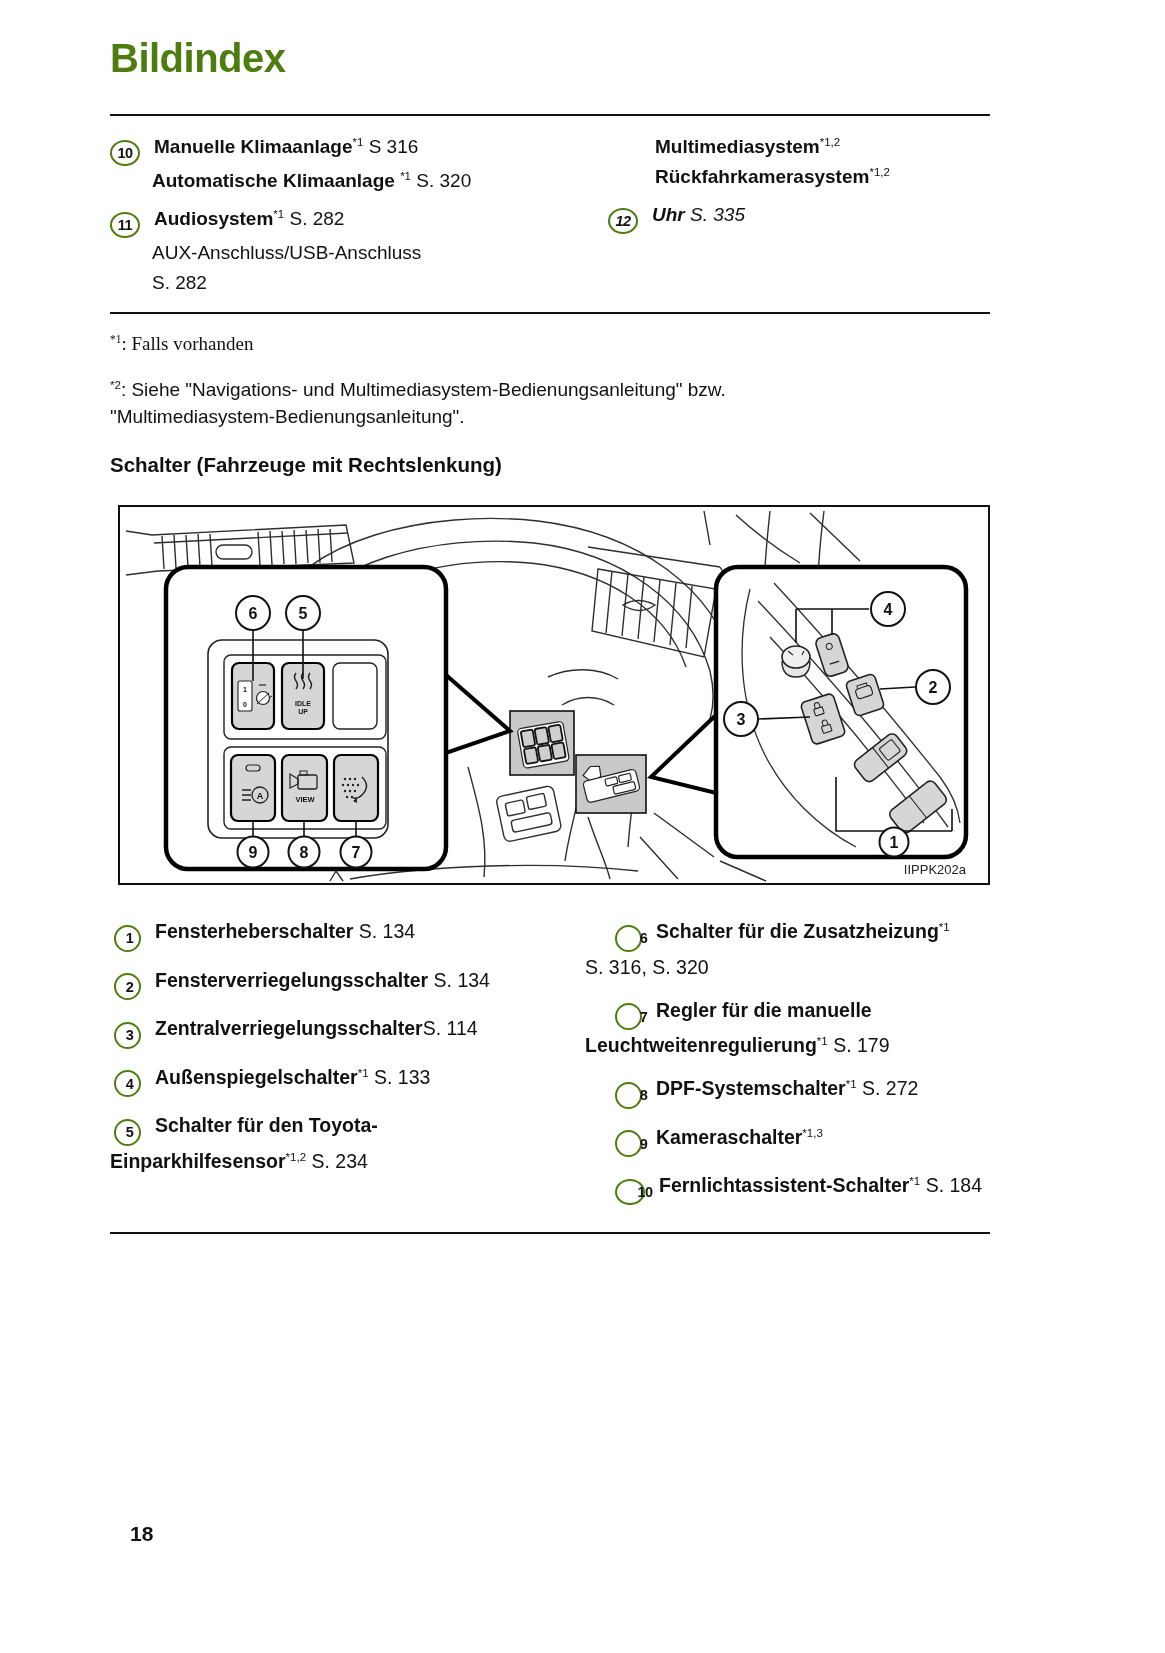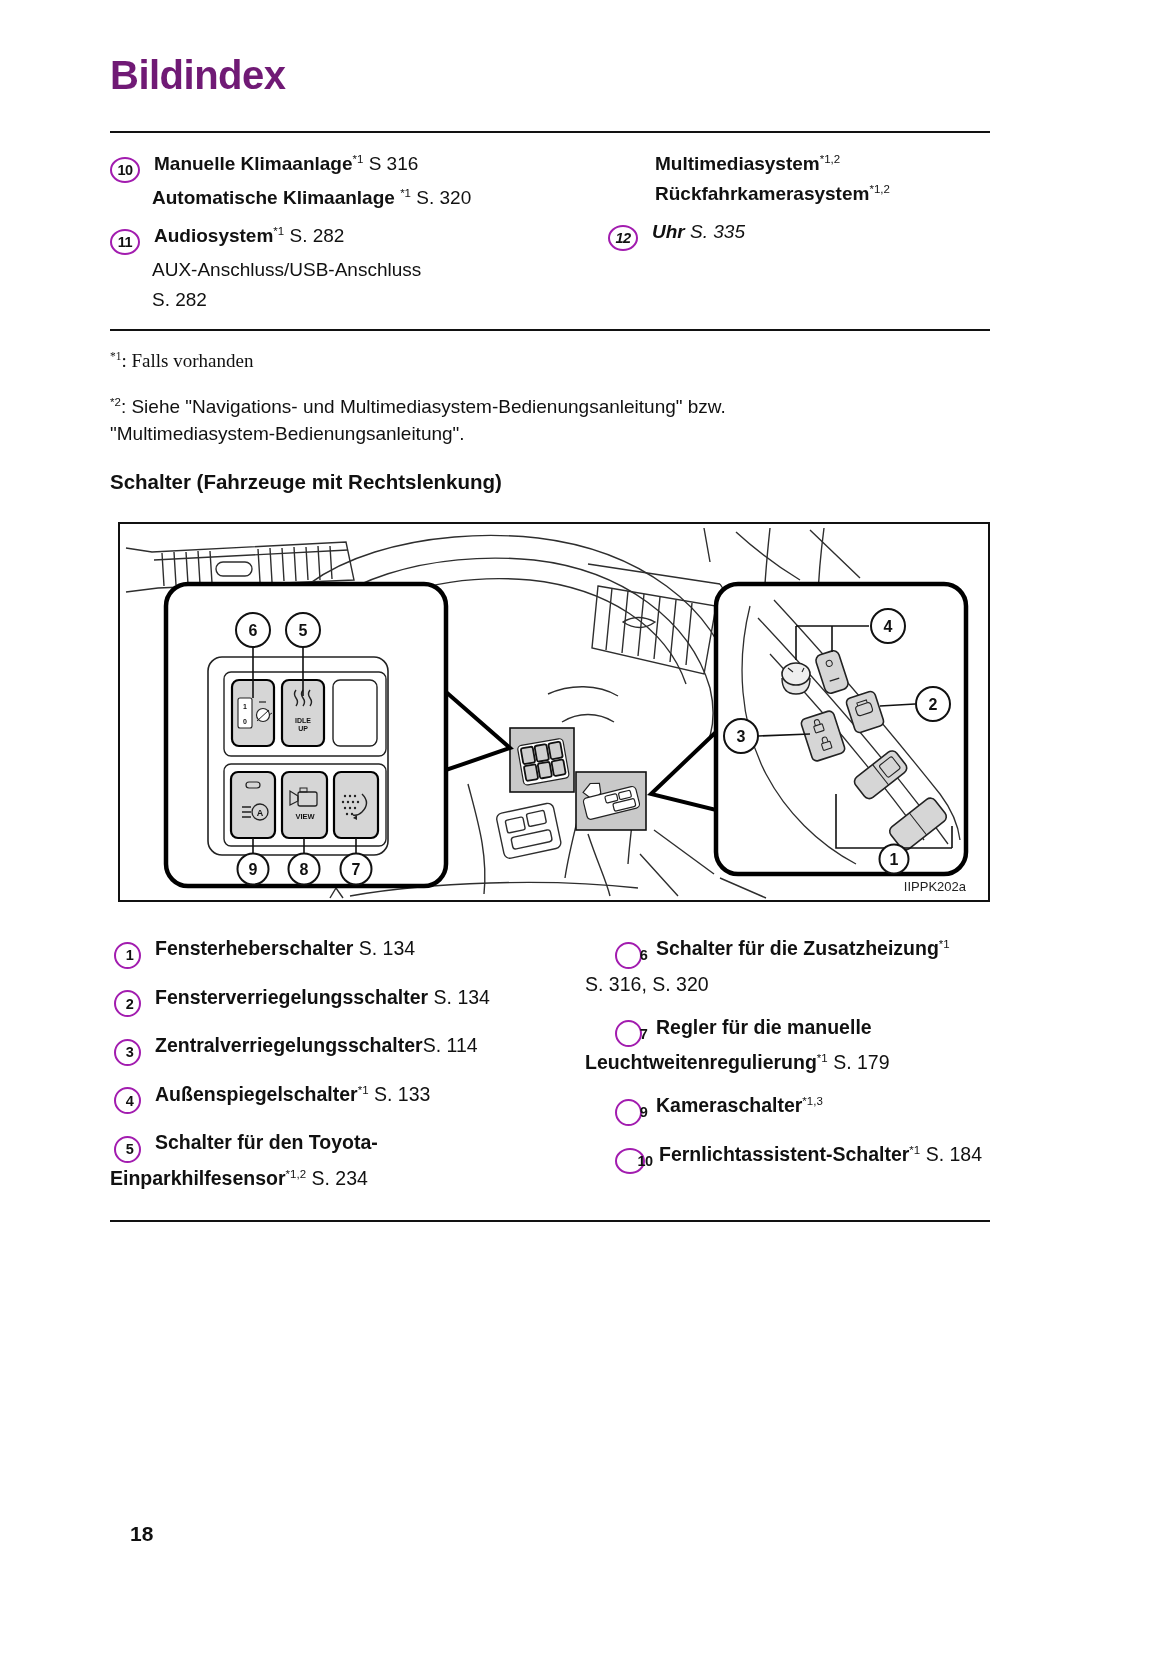--- a/index.html
+++ b/index.html
@@ -1,38 +1,38 @@
 <!DOCTYPE html>
 <html><head>
 <meta charset="utf-8">
 <style>
   * { margin:0; padding:0; box-sizing:border-box; }
   body { background:#ffffff; font-family:"Liberation Sans","DejaVu Sans",sans-serif; color:#111; }
   .page { position:relative; width:1165px; height:1653px; background:#fff; overflow:hidden; }
   .content { position:absolute; left:110px; right:175px; top:0; }
 
-  h1.title { margin-top:53px; font-size:40px; font-weight:bold; letter-spacing:-0.5px; line-height:1.1; color:#701a75; }
+  h1.title { margin-top:36px; font-size:40px; font-weight:bold; letter-spacing:-0.5px; line-height:1.1; color:#4d7c0f; }
   .rule { border:none; border-top:2px solid #121212; height:0; }
   .rule1 { margin-top:34px; }
   .rule2 { margin-top:14px; }
   .rule3 { margin-top:14px; }
 
   
   .idx { display:grid; grid-template-columns:475px 1fr; margin-top:16px; font-size:19px; }
   .idx .row { line-height:30px; white-space:nowrap; }
   .idx .indent { margin-left:42px; }
   .gap-top { margin-top:8px; }
   .col-right { padding-left:23px; }
   .col-right .sysline { padding-left:47px; line-height:30px; }
 
   b, .bold { font-weight:bold; }
   .ref { font-weight:normal; }
   sup.s { font-size:11.5px; vertical-align:super; line-height:0; font-weight:inherit; }
 
-  .cnum { display:inline-flex; width:27px; height:27px; border:2px solid #a21caf; border-radius:50%;
+  .cnum { display:inline-flex; width:27px; height:27px; border:2px solid #4d7c0f; border-radius:50%;
           align-items:center; justify-content:center; font-weight:bold; font-size:14.5px;
           vertical-align:-5px; margin-right:14px; background:#fff; letter-spacing:-0.5px; }
   .cnum.wide { width:30px; height:26px; }
 
   
   .fn { font-size:19px; line-height:27px; }
   .fn1 { margin-top:16px;font-family:Liberation Serif, serif; }
   .fn2 { margin-top:19px; }
 
   .sec-head { margin-top:23px; font-size:20.5px; font-weight:bold; }
@@ -337,20 +337,21 @@
     <div class="col-l">
       <p class="li"><span class="cnum">1</span><b>Fensterheberschalter</b><span class="ref"> S. 134</span></p>
       <p class="li"><span class="cnum">2</span><b>Fensterverriegelungsschalter</b><span class="ref"> S. 134</span></p>
       <p class="li"><span class="cnum">3</span><b>Zentralverriegelungsschalter</b><span class="ref">S. 114</span></p>
       <p class="li"><span class="cnum">4</span><b>Außenspiegelschalter</b><sup class="s bold">*1</sup><span class="ref"> S. 133</span></p>
       <p class="li"><span class="cnum">5</span><b>Schalter für den Toyota-</b><br><span class="wrapline"><b>Einparkhilfesensor</b><sup class="s bold">*1,2</sup><span class="ref"> S. 234</span></span></p>
     </div>
     <div class="col-r2">
       <p class="li"><span class="cnum">6</span><b>Schalter für die Zusatzheizung</b><sup class="s bold">*1</sup><br><span class="wrapline ref">S. 316, S. 320</span></p>
       <p class="li"><span class="cnum">7</span><b>Regler für die manuelle</b><br><span class="wrapline"><b>Leuchtweitenregulierung</b><sup class="s bold">*1</sup><span class="ref"> S. 179</span></span></p>
+      <p class="li"><span class="cnum">8</span><b>DPF-Systemschalter</b><sup class="s bold">*1</sup><span class="ref"> S. 272</span></p>
       <p class="li"><span class="cnum">9</span><b>Kameraschalter</b><sup class="s bold">*1,3</sup></p>
       <p class="li"><span class="cnum wide">10</span><b>Fernlichtassistent-Schalter</b><sup class="s bold">*1</sup><span class="ref"> S. 184</span></p>
     </div>
   </div>
 
   <hr class="rule rule3">
 
 </div>
 
 <div class="pagenum">18</div>

